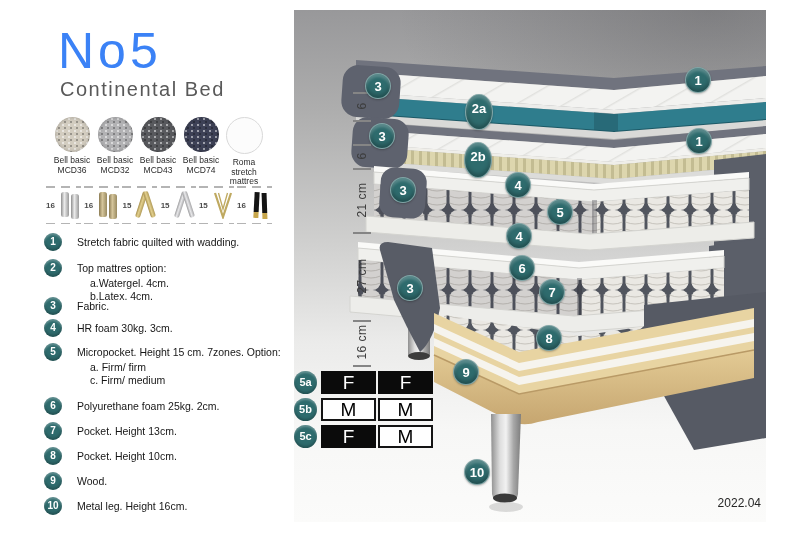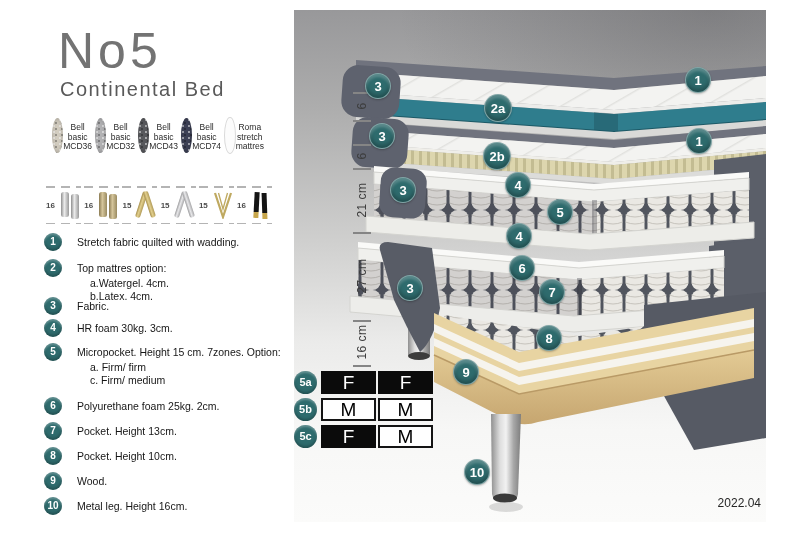--- a/index.html
+++ b/index.html
@@ -4,28 +4,28 @@
 <style>
   html,body{margin:0;padding:0;}
   body{
     width:800px;height:533px;background:#ffffff;overflow:hidden;position:relative;
     font-family:"Liberation Sans", sans-serif;color:#1c1c1c;
   }
   
   #left-col{position:absolute;left:0;top:0;width:294px;height:533px;}
   .title{
     position:absolute;left:58px;top:22px;font-size:50px;font-weight:200;
-    letter-spacing:4px;color:#737373;
+    letter-spacing:4px;color:#3b82f6;
   }
   .subtitle{
     position:absolute;left:60px;top:78px;font-size:20px;font-weight:300;
     letter-spacing:1.5px;color:#595959;
   }
   #swatches{position:absolute;left:52px;top:117px;display:flex;gap:3px;}
-  .swatch{width:40px;display:flex;align-items:center;}
+  .swatch{width:40px;display:flex;flex-direction:column;align-items:center;}
   .swatch-circle{
     width:35px;height:35px;border-radius:50%;
     background-image:
       radial-gradient(circle at 2px 2px, rgba(255,255,255,.5) 1px, transparent 1.5px),
       radial-gradient(circle at 4px 5px, rgba(0,0,0,.28) 1px, transparent 1.5px);
     background-size:6px 6px,6px 6px;
     box-shadow:inset 0 0 4px rgba(0,0,0,.25);
   }
   .swatch:last-child .swatch-circle{
     background-image:none;box-shadow:none;border:1px solid #d9d9d9;
@@ -77,21 +77,21 @@
   .ruler-label{
     position:absolute;left:68px;transform:translate(-50%,-50%) rotate(-90deg);
     font-size:12px;color:#3c3c3c;white-space:nowrap;letter-spacing:.5px;
   }
   .callout{
     position:absolute;width:26px;height:26px;border-radius:50%;background:#2e6b6d;
     color:#fff;font-weight:bold;font-size:13px;text-align:center;line-height:26px;
     border:1px solid rgba(255,255,255,.4);box-sizing:border-box;
     box-shadow:inset 0 3px 3px rgba(255,255,255,.22), inset 0 -3px 4px rgba(0,0,0,.28), 0 1px 2px rgba(0,0,0,.25);
   }
-  .callout.big{width:28px;height:28px;line-height:28px;margin-left:19px;}
+  .callout.big{width:28px;height:36px;line-height:28px;}
   
   #firmness{position:absolute;left:0;top:364px;}
   .frow{position:relative;display:flex;align-items:center;margin-bottom:10px;height:17px;}
   .fbadge{
     width:23px;height:23px;border-radius:50%;background:#2e6b6d;color:#fff;
     font-size:11px;font-weight:bold;text-align:center;line-height:23px;
     box-shadow:inset 0 2px 2px rgba(255,255,255,.25), inset 0 -2px 3px rgba(0,0,0,.25);
     margin-right:4px;
   }
   .fcells{display:flex;gap:2px;}

